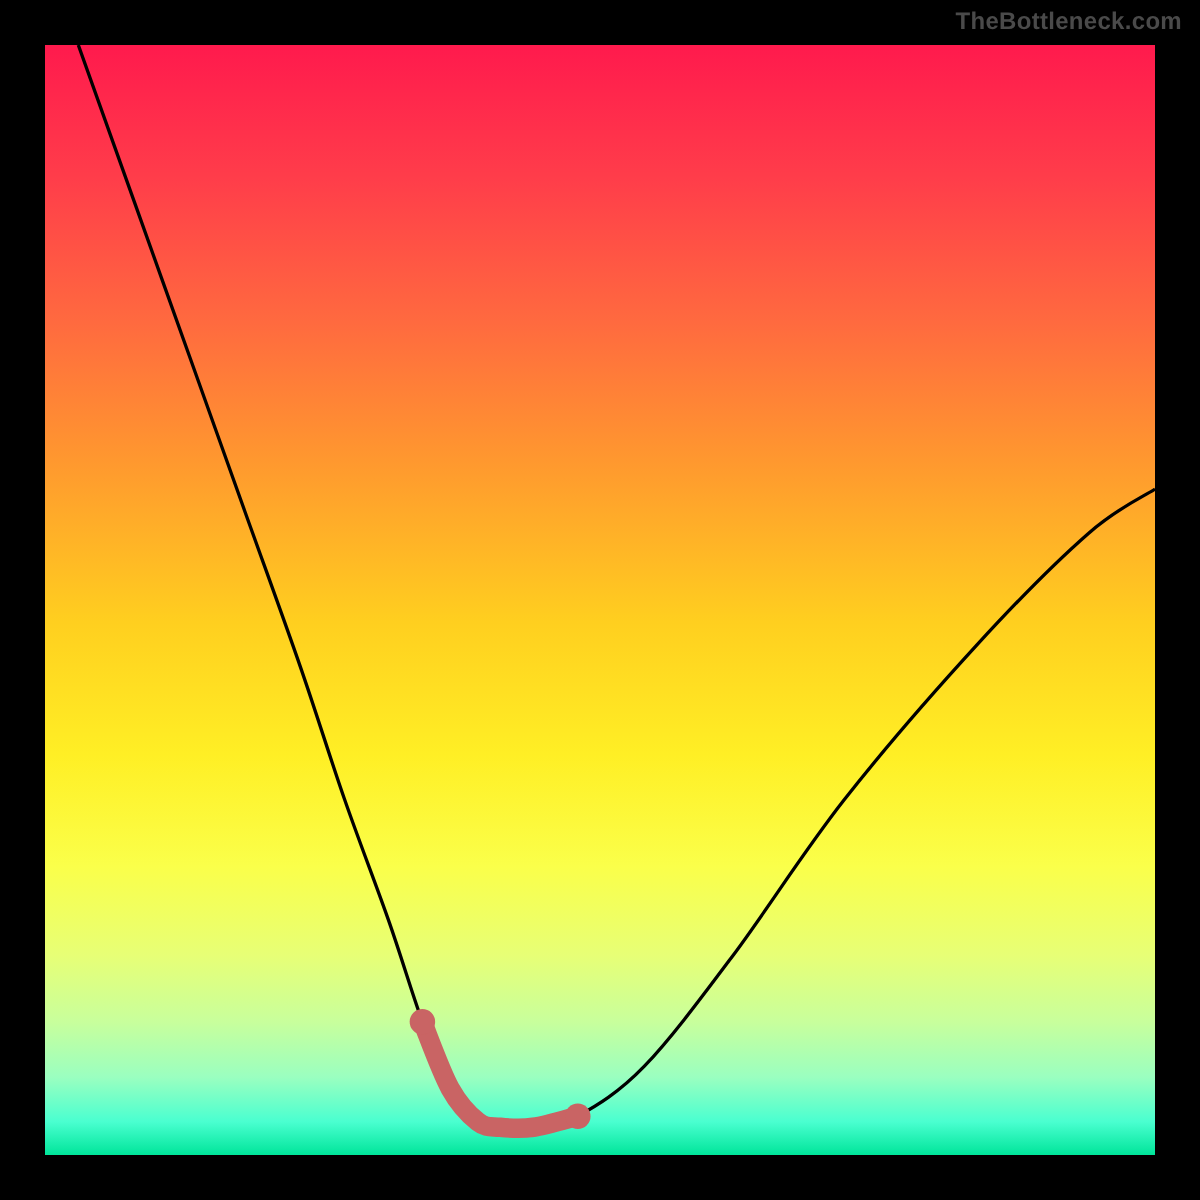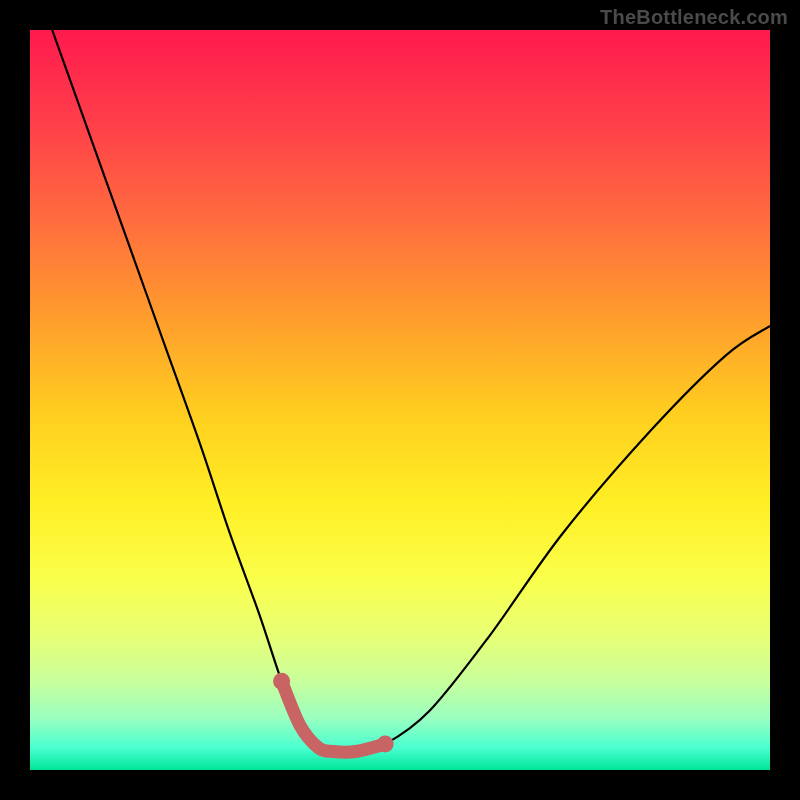--- a/index.html
+++ b/index.html
@@ -35,21 +35,21 @@
       #c8ff9c 88%,
       #9affc0 93%,
       #4affd0 97%,
       #00e59a 100%);
   }
   .watermark {
     position: absolute;
     top: 6px;
     right: 12px;
     color: #4a4a4a;
-    font-size: 20px;
+    font-size: 16px;
     font-weight: 600;
     letter-spacing: 0.2px;
     user-select: none;
   }
   svg.curve {
     position: absolute;
     left: 0;
     top: 0;
     width: 740px;
     height: 740px;

